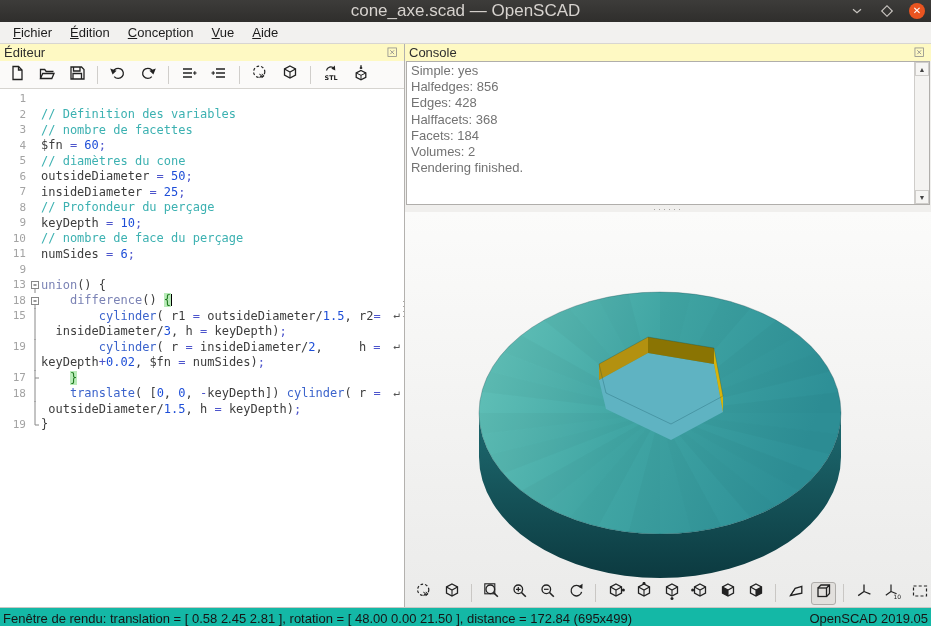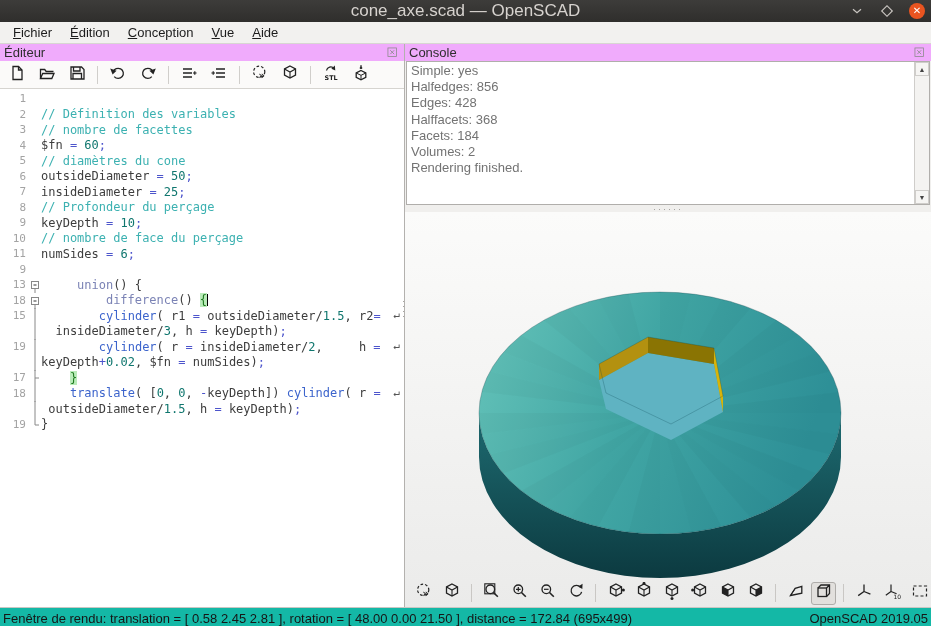--- a/index.html
+++ b/index.html
@@ -18,39 +18,39 @@
   
   .menubar { height:22px; background:#f2f1ef; border-bottom:1px solid #d8d6d2; display:flex; align-items:center;
              padding-left:4px; flex:0 0 22px; }
   .menu-item { font-size:13px; color:#1c1c1c; padding:2px 9px; }
   .menu-item u { text-decoration:underline; }
 
   
   .main { flex:1; display:flex; min-height:0; }
   .editor-panel { width:405px; flex:0 0 405px; display:flex; flex-direction:column; border-right:1px solid #b3b1ae;
                   background:#fff; position:relative; }
-  .panel-header { height:17px; background:#f0abfc; display:flex; align-items:center; font-size:13px; color:#2e2e2e;
+  .panel-header { height:17px; background:#fef9c3; display:flex; align-items:center; font-size:13px; color:#2e2e2e;
                   padding:0 4px; flex:0 0 17px; }
   .panel-header .ph-title { flex:1; }
   .panel-close { width:14px; height:14px; display:flex; align-items:center; justify-content:center; }
 
   .ed-toolbar { height:28px; background:#fbfaf9; border-bottom:1px solid #d6d4d0; display:flex; align-items:center;
                 padding-left:4px; gap:4px; flex:0 0 28px; }
   .ed-toolbar .tbtn { width:26px; height:24px; display:flex; align-items:center; justify-content:center; border-radius:3px; }
   .ed-toolbar .sep { width:1px; height:18px; background:#d0cecb; margin:0 3px; }
 
   
   .code-area { flex:1; overflow:hidden; background:#fff; font-family:"DejaVu Sans Mono","Liberation Mono",monospace;
                font-size:12px; padding-top:2px; position:relative; }
   .code-row { height:15.5px; display:flex; align-items:center; position:relative; white-space:pre; }
   .code-row .ln { width:30px; text-align:right; color:#a3a3a3; padding-right:4px; flex:0 0 30px; font-size:11px; }
   .code-row .fold { width:11px; flex:0 0 11px; height:15.5px; position:relative; }
   .code-row .src { flex:1; }
   .tok-t { color:#3d3d3d; } .tok-c { color:#3cb1b1; } .tok-k { color:#3c64cc; }
-  .tok-u { color:#7b83b5;margin-left:36px; } .tok-n { color:#0f766e; } .tok-o { color:#4d55cc; }
+  .tok-u { color:#7b83b5; } .tok-n { color:#1d4ed8; } .tok-o { color:#4d55cc; }
   .tok-hb { color:#1f7a1f; background:#b9ecb9; }
   .cursor { display:inline-block; width:1px; height:12px; background:#000; vertical-align:-2px; }
   .wrapmark { position:absolute; right:4px; top:0; color:#555; font-size:11px; }
 
   
   .right-panel { flex:1; display:flex; flex-direction:column; min-width:0; background:#f0efed; }
   .console-box { height:144px; flex:0 0 144px; margin:0 1px; background:#fff; border:1px solid #b0aeab;
                  position:relative; overflow:hidden; }
   .console-lines { padding:1px 4px; font-size:13px; color:#737373; line-height:16.2px; }
   .console-scroll { position:absolute; top:0; right:0; bottom:0; width:15px; background:#f4f3f1; border-left:1px solid #cfcdca; }

